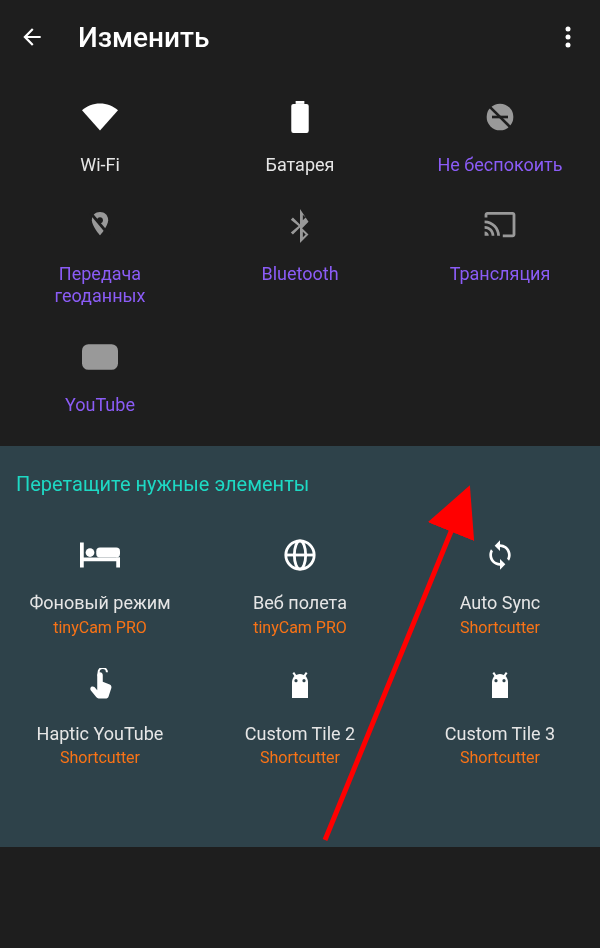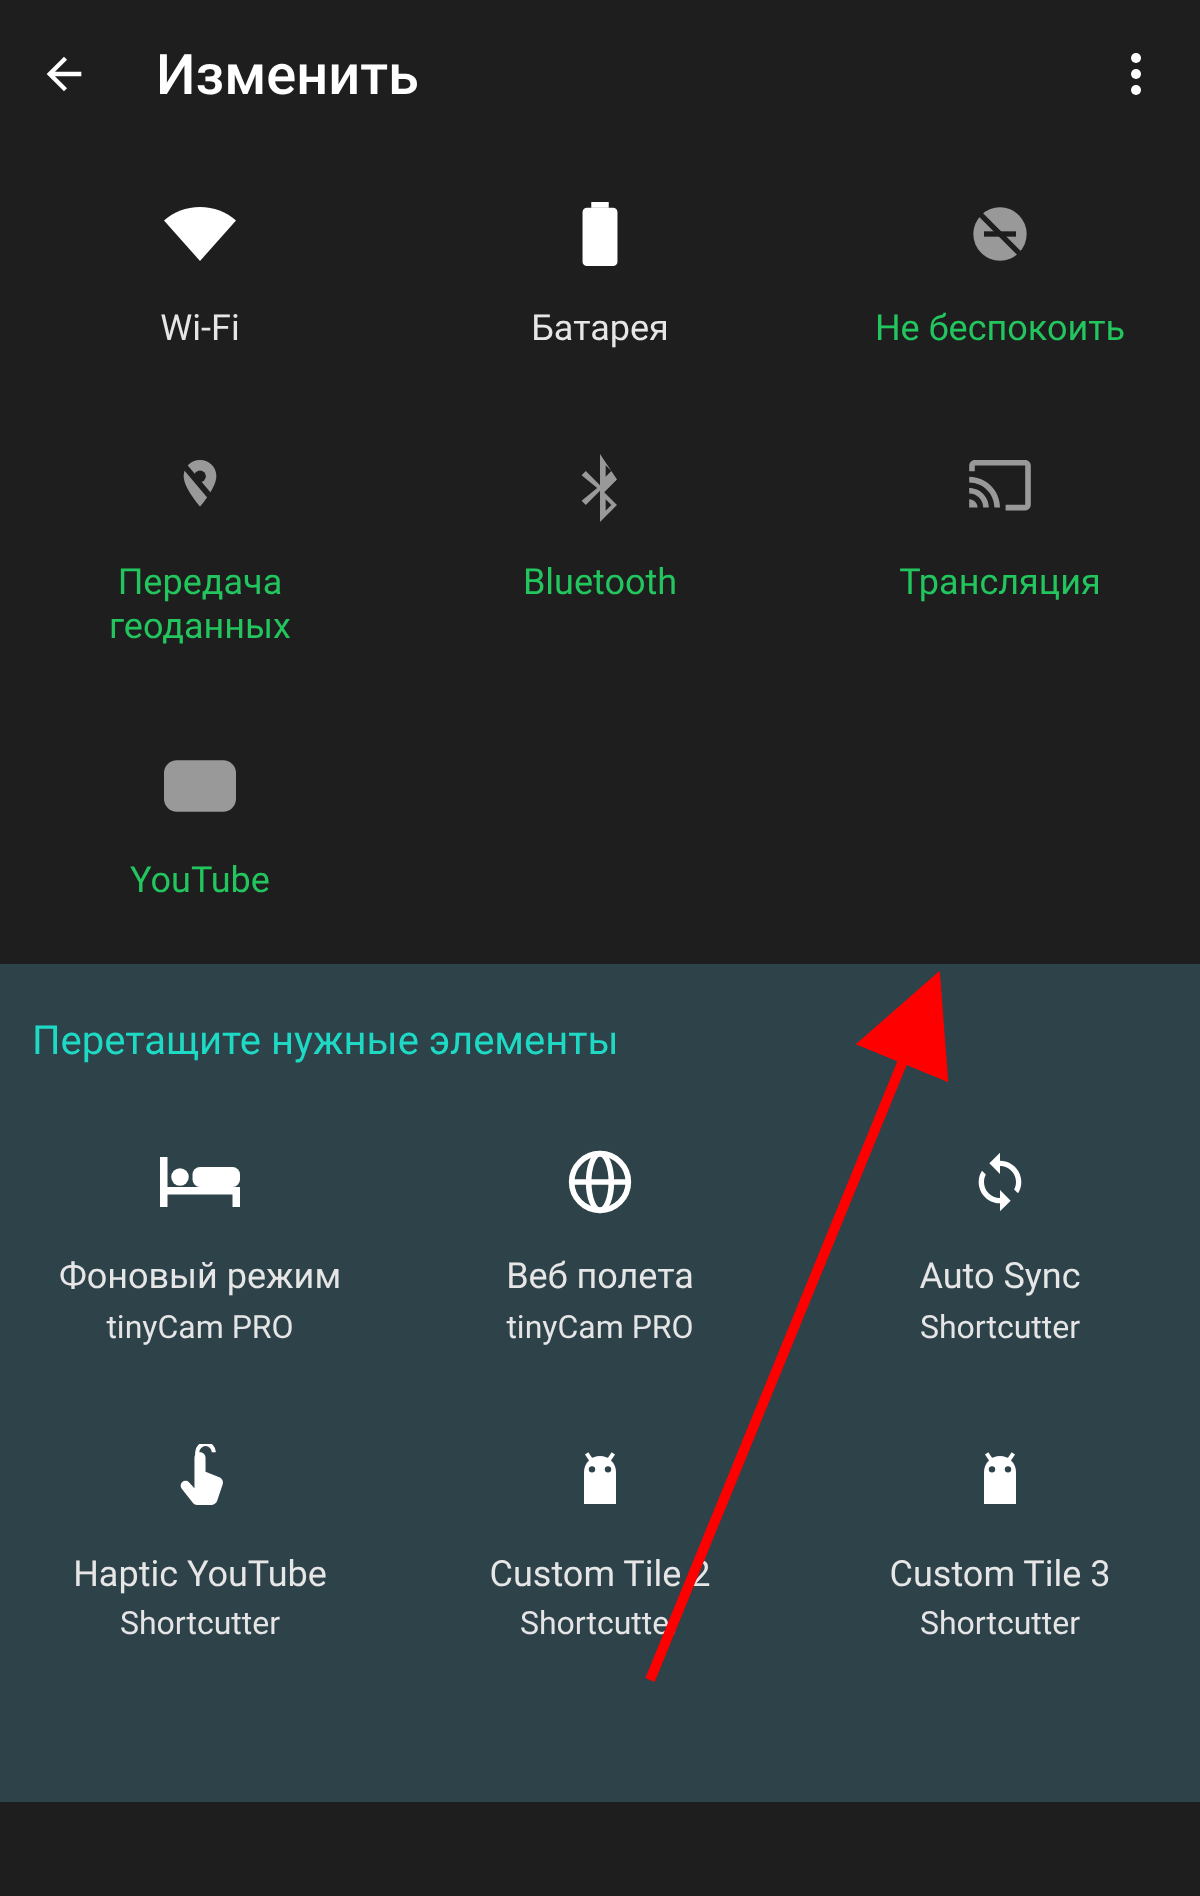--- a/index.html
+++ b/index.html
@@ -40,21 +40,21 @@
   justify-content: center;
   cursor: pointer;
 }
 .active-section {
   background: #1e1e1e;
   padding: 20px 0 30px 0;
 }
 .grid {
   display: grid;
   grid-template-columns: repeat(3, 1fr);
-  row-gap: 44px;
+  row-gap: 26px;
 }
 .tile {
   display: flex;
   flex-direction: column;
   align-items: center;
   justify-content: flex-start;
   cursor: pointer;
   text-align: center;
 }
 .tile-icon {
@@ -62,34 +62,34 @@
   display: flex;
   align-items: center;
   justify-content: center;
   margin-bottom: 14px;
 }
 .tile-label {
   font-size: 18px;
   color: #e6e6e6;
   line-height: 1.25;
 }
-.tile.dim .tile-label { color: #22c55e; }
+.tile.dim .tile-label { color: #8b5cf6; }
 .tile.dim svg { opacity: 0.55; }
 .available-section {
   background: #2e424a;
   padding: 26px 0 80px 0;
 }
 .section-title {
   color: #1ed9c4;
   font-size: 20px;
   padding: 0 16px 36px 16px;
 }
 .subtext {
   font-size: 16px;
-  color: #e5e5e5;
+  color: #f97316;
   margin-top: 3px;
 }
 .arrow-overlay {
   position: absolute;
   left: 0; top: 0;
   width: 600px;
   height: 948px;
   pointer-events: none;
 }
 </style>

